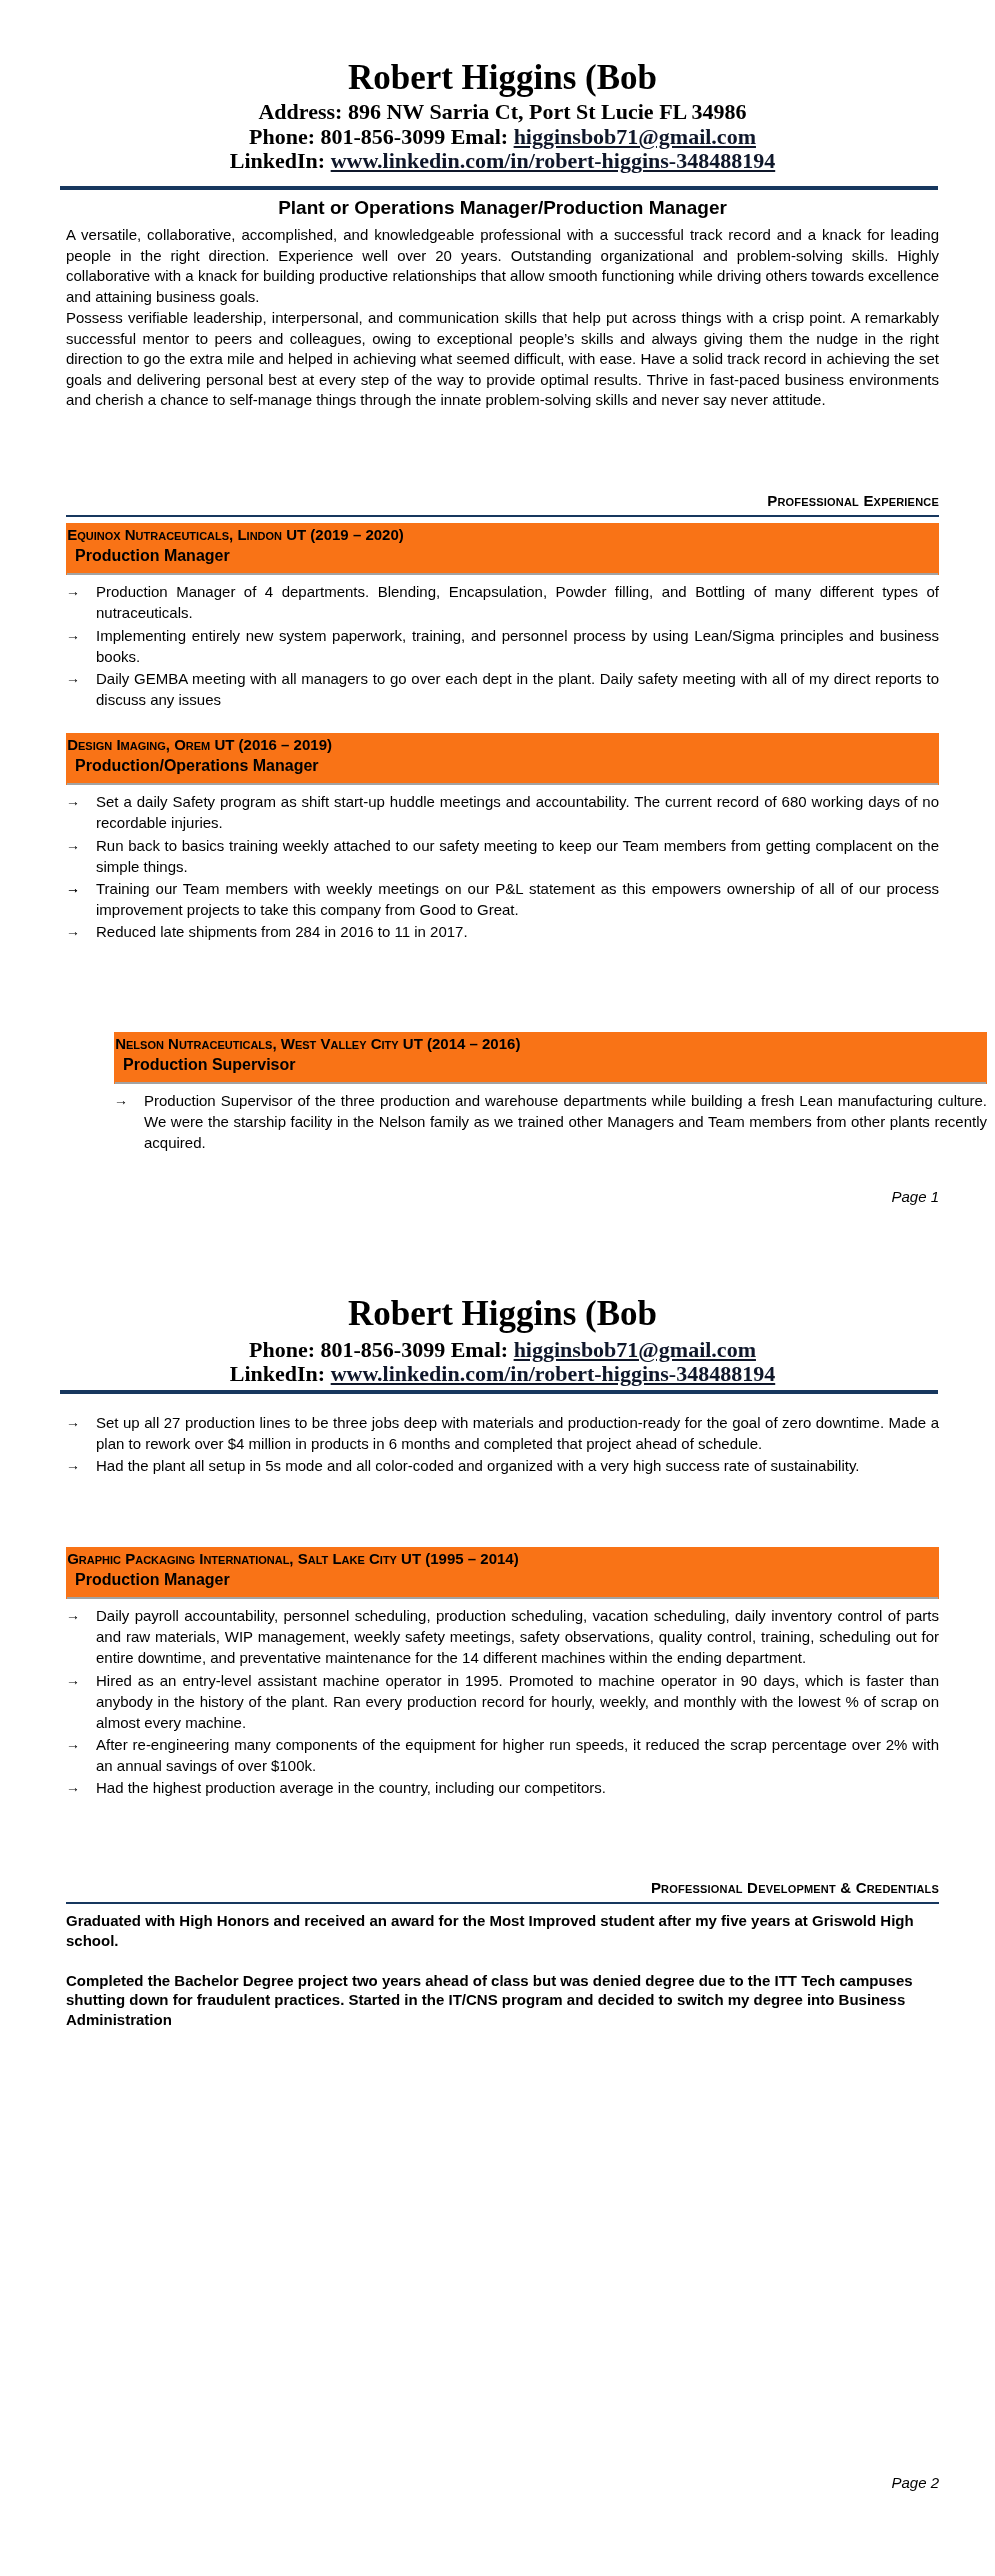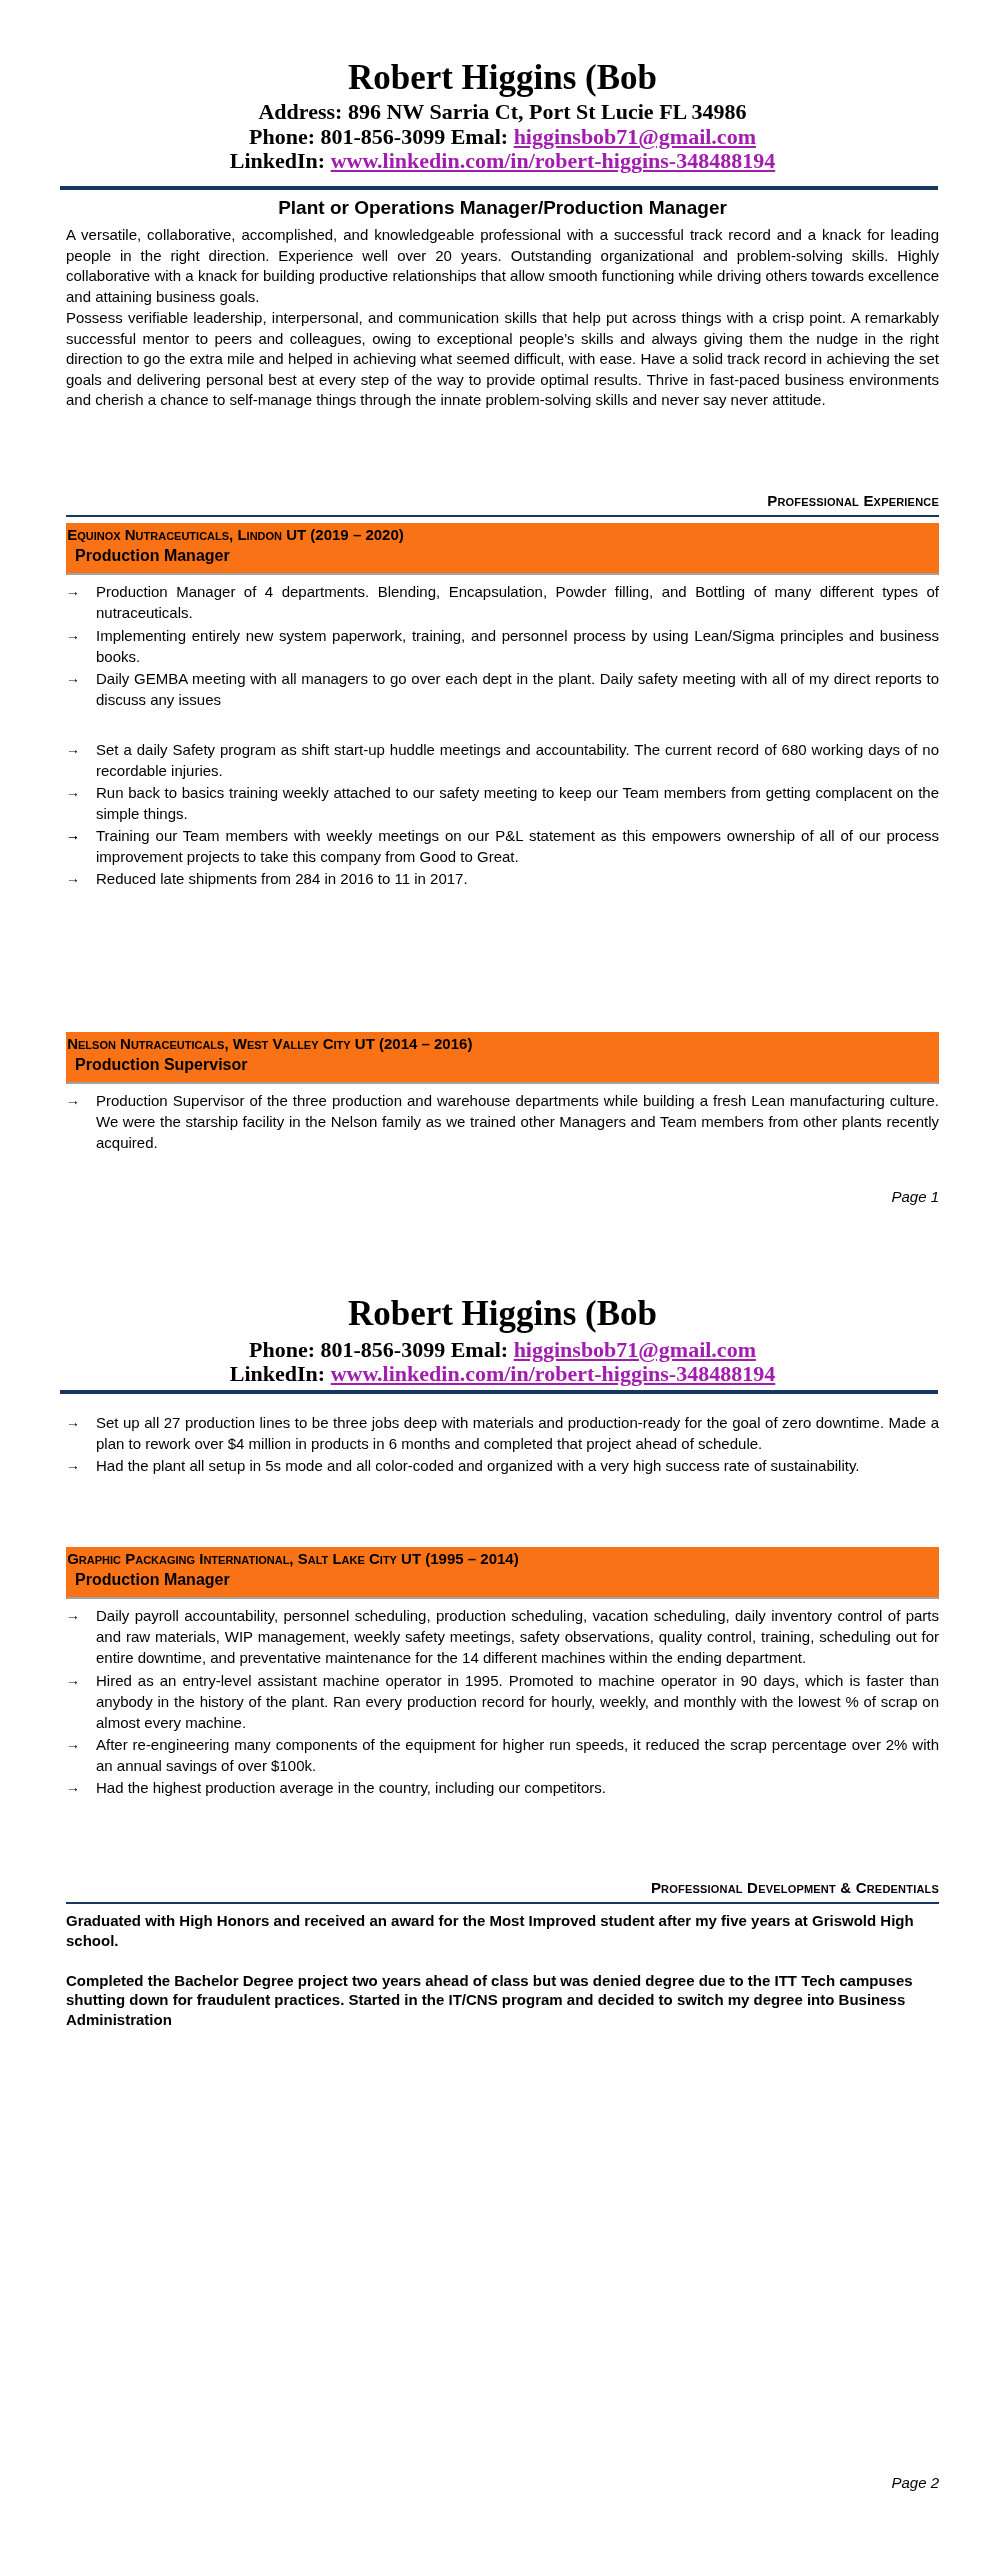--- a/index.html
+++ b/index.html
@@ -4,21 +4,21 @@
 <style>
   html, body { margin: 0; padding: 0; background: #ffffff; }
   body { width: 995px; height: 2576px; position: relative; overflow: hidden; color: #000; }
   .page { position: absolute; left: 0; width: 995px; }
   .content { position: absolute; left: 66px; width: 873px; }
   .serif { font-family: "Liberation Serif", "DejaVu Serif", serif; }
   .sans { font-family: "Liberation Sans", "DejaVu Sans", sans-serif; }
 
   .name { text-align: center; font-weight: bold; font-size: 35px; line-height: 41px; }
   .contact-line { text-align: center; font-weight: bold; font-size: 22px; line-height: 24.6px; }
-  .contact-line a { color: #a21caf; text-decoration: underline; }
+  .contact-line a { color: #0f172a; text-decoration: underline; }
   .blue-rule { height: 3.5px; background: #17375e; }
   .thin-blue-rule { height: 2.9px; background: #17375e; }
 
   .headline { text-align: center; font-weight: bold; font-size: 19px; line-height: 23.4px; }
   .summary p { margin: 0; font-size: 15px; line-height: 20.5px; text-align: justify; }
 
   .section-title { text-align: right; font-weight: bold; font-size: 15px; line-height: 20px; font-variant: small-caps; letter-spacing: 0.2px; }
 
   .job-header { background: #f97316; padding: 2.3px 0 0 0; }
   .job-header .company { font-weight: bold; font-size: 15px; line-height: 19.3px; font-variant: small-caps; padding-left: 1.2px; }
@@ -79,30 +79,35 @@
       <div class="gray-rule"></div>
     </div>
     <ul class="bullets">
       <li><span class="arrow">→</span><span>Production Manager of 4 departments. Blending, Encapsulation, Powder filling, and Bottling of many different types of nutraceuticals.</span></li>
       <li><span class="arrow">→</span><span>Implementing entirely new system paperwork, training, and personnel process by using Lean/Sigma principles and business books.</span></li>
       <li><span class="arrow">→</span><span>Daily GEMBA meeting with all managers to go over each dept in the plant. Daily safety meeting with all of my direct reports to discuss any issues</span></li>
     </ul>
   </div>
 
   <div class="content sans" style="top:733px;">
+    <div class="job-header">
+      <div class="company">Design Imaging, Orem UT (2016 – 2019)</div>
+      <div class="role">Production/Operations Manager</div>
+      <div class="gray-rule"></div>
+    </div>
     <ul class="bullets">
       <li><span class="arrow">→</span><span>Set a daily Safety program as shift start-up huddle meetings and accountability. The current record of 680 working days of no recordable injuries.</span></li>
       <li><span class="arrow">→</span><span>Run back to basics training weekly attached to our safety meeting to keep our Team members from getting complacent on the simple things.</span></li>
       <li><span class="arrow">→</span></li>
       <li><span class="arrow">→</span><span>Training our Team members with weekly meetings on our P&amp;L statement as this empowers ownership of all of our process improvement projects to take this company from Good to Great.</span></li>
       <li><span class="arrow">→</span><span>Reduced late shipments from 284 in 2016 to 11 in 2017.</span></li>
     </ul>
   </div>
 
-  <div class="content sans" style="top:1032px;">
+  <div class="content sans" style="top:1032px;margin-left:48px;">
     <div class="job-header">
       <div class="company">Nelson Nutraceuticals, West Valley City UT (2014 – 2016)</div>
       <div class="role">Production Supervisor</div>
       <div class="gray-rule"></div>
     </div>
     <ul class="bullets">
       <li><span class="arrow">→</span><span>Production Supervisor of the three production and warehouse departments while building a fresh Lean manufacturing culture. We were the starship facility in the Nelson family as we trained other Managers and Team members from other plants recently acquired.</span></li>
     </ul>
   </div>
 

